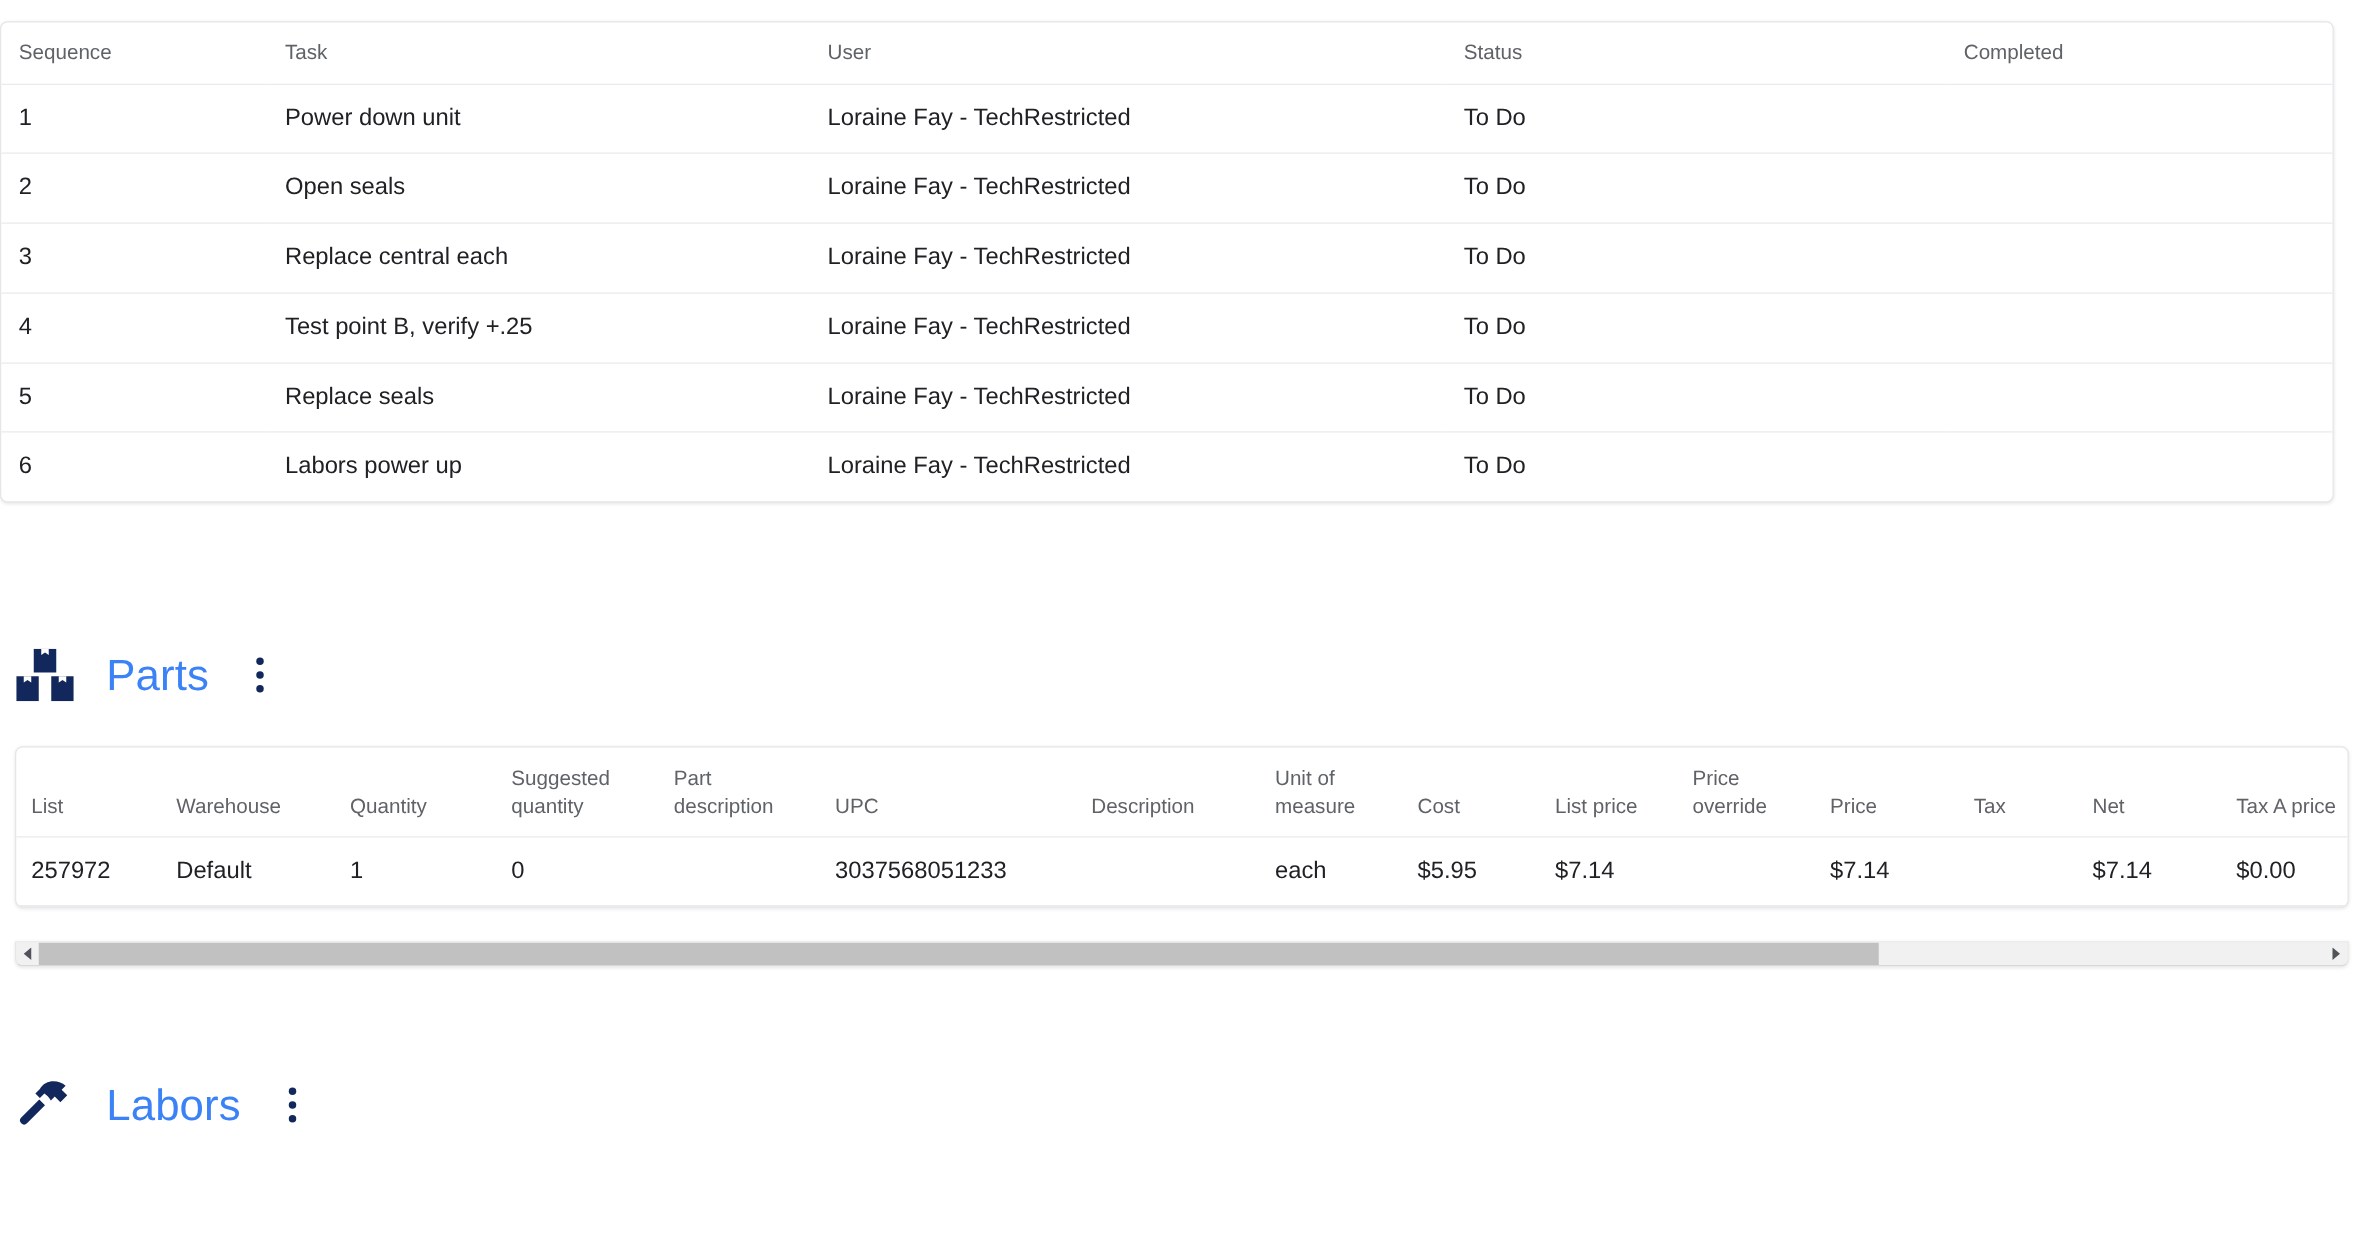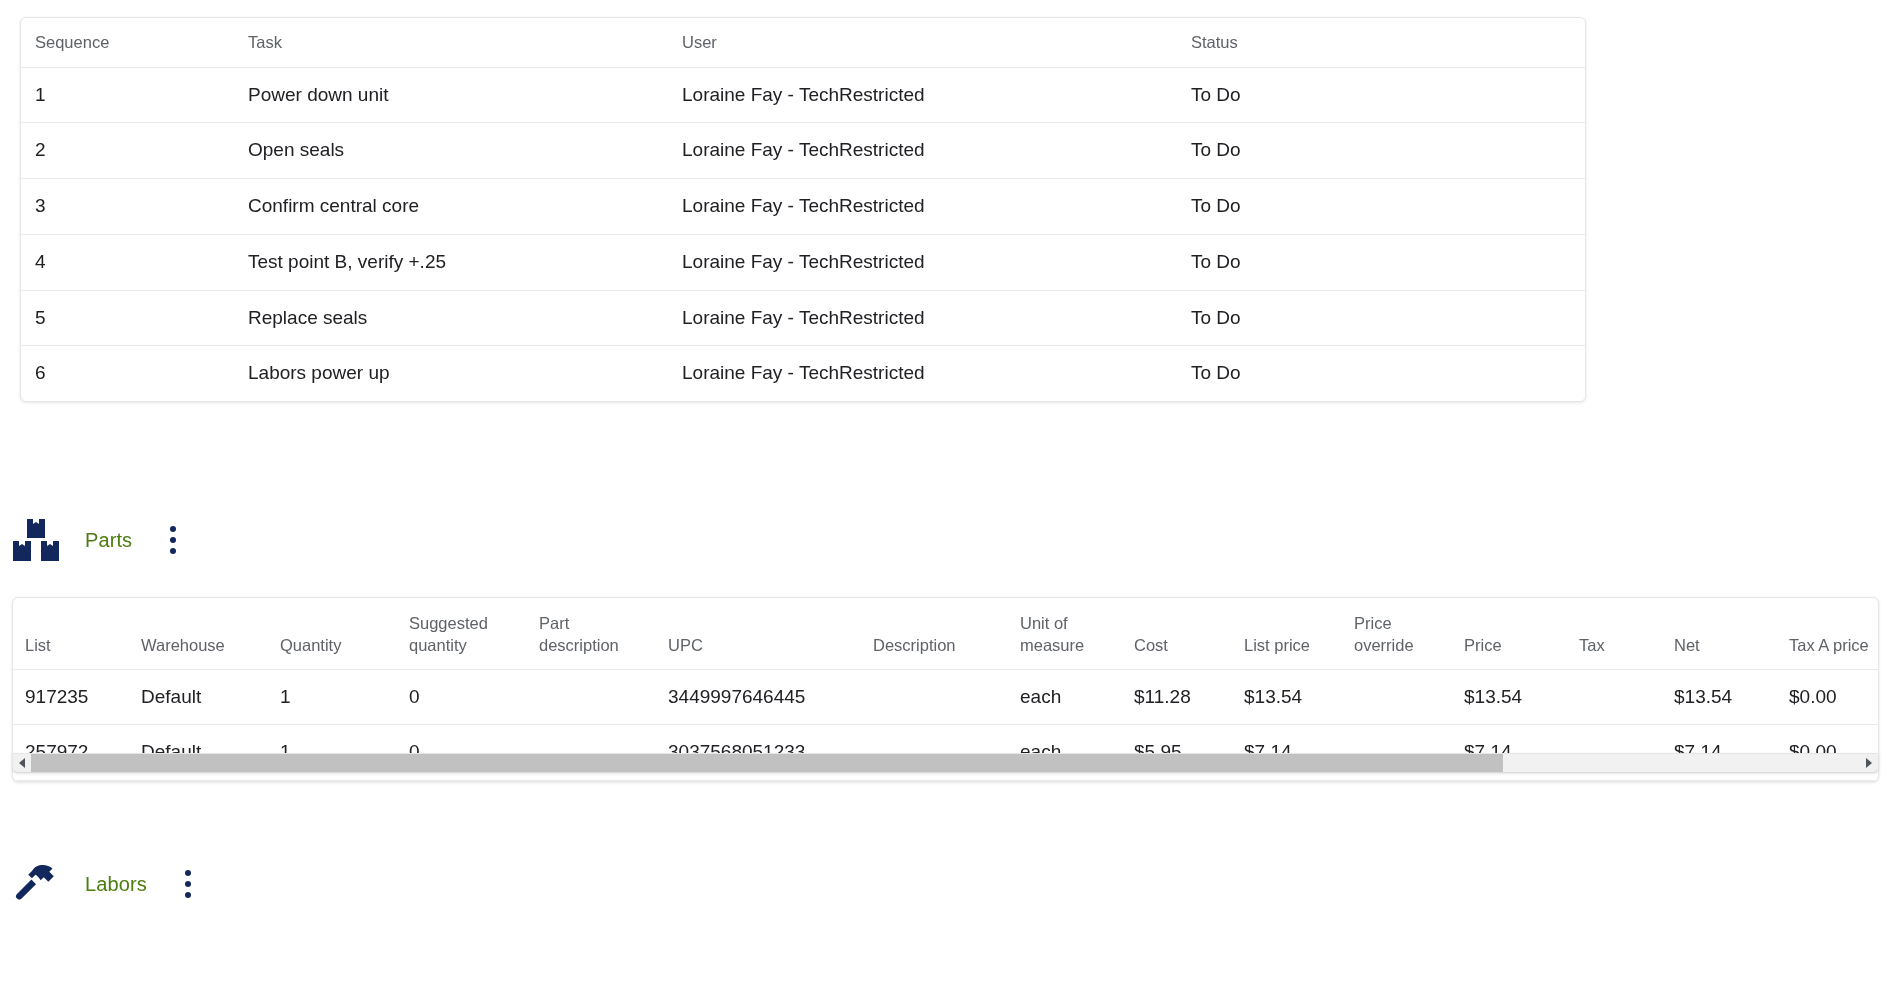--- a/index.html
+++ b/index.html
@@ -22,23 +22,23 @@
     background: #ffffff;
     border: 1px solid #e4e6e8;
     border-radius: 6px;
     box-shadow: 0 1px 3px rgba(0,0,0,0.10);
     overflow: hidden;
   }
 
   
   #tasks-card {
     position: absolute;
-    left: 20px;
+    left: 0;
     top: 17px;
-    width: 1566px;
+    width: 1867px;
   }
   table.grid {
     width: 100%;
     border-collapse: collapse;
     table-layout: fixed;
   }
   table.grid th {
     font-weight: 400;
     font-size: 16.5px;
     color: #5f6368;
@@ -79,22 +79,22 @@
   }
   .section-icon {
     width: 48px;
     height: 44px;
     flex: 0 0 auto;
     display: flex;
     align-items: center;
     justify-content: center;
   }
   .section-title {
-    font-size: 20px;
-    color: #4d7c0f;
+    font-size: 35px;
+    color: #3b82f6;
     font-weight: 400;
     margin-left: 25px;
     letter-spacing: 0.1px;
     line-height: 1;
   }
   .kebab {
     margin-left: 28px;
     width: 26px;
     height: 40px;
     display: flex;
@@ -220,21 +220,21 @@
       </tr>
       <tr>
         <td>2</td>
         <td>Open seals</td>
         <td>Loraine Fay - TechRestricted</td>
         <td>To Do</td>
         <td class="num"></td>
       </tr>
       <tr>
         <td>3</td>
-        <td>Confirm central core</td>
+        <td>Replace central each</td>
         <td>Loraine Fay - TechRestricted</td>
         <td>To Do</td>
         <td class="num"></td>
       </tr>
       <tr>
         <td>4</td>
         <td>Test point B, verify +.25</td>
         <td>Loraine Fay - TechRestricted</td>
         <td>To Do</td>
         <td class="num"></td>
@@ -311,37 +311,20 @@
         <th class="num">List price</th>
         <th class="num">Price override</th>
         <th class="num">Price</th>
         <th class="num">Tax</th>
         <th class="num">Net</th>
         <th class="num">Tax A price</th>
       </tr>
     </thead>
     <tbody>
       <tr>
-        <td>917235</td>
-        <td>Default</td>
-        <td class="num">1</td>
-        <td class="num">0</td>
-        <td></td>
-        <td>3449997646445</td>
-        <td class="num"></td>
-        <td>each</td>
-        <td class="num">$11.28</td>
-        <td class="num">$13.54</td>
-        <td class="num"></td>
-        <td class="num">$13.54</td>
-        <td class="num"></td>
-        <td class="num">$13.54</td>
-        <td class="num">$0.00</td>
-      </tr>
-      <tr>
         <td>257972</td>
         <td>Default</td>
         <td class="num">1</td>
         <td class="num">0</td>
         <td></td>
         <td>3037568051233</td>
         <td class="num"></td>
         <td>each</td>
         <td class="num">$5.95</td>
         <td class="num">$7.14</td>

